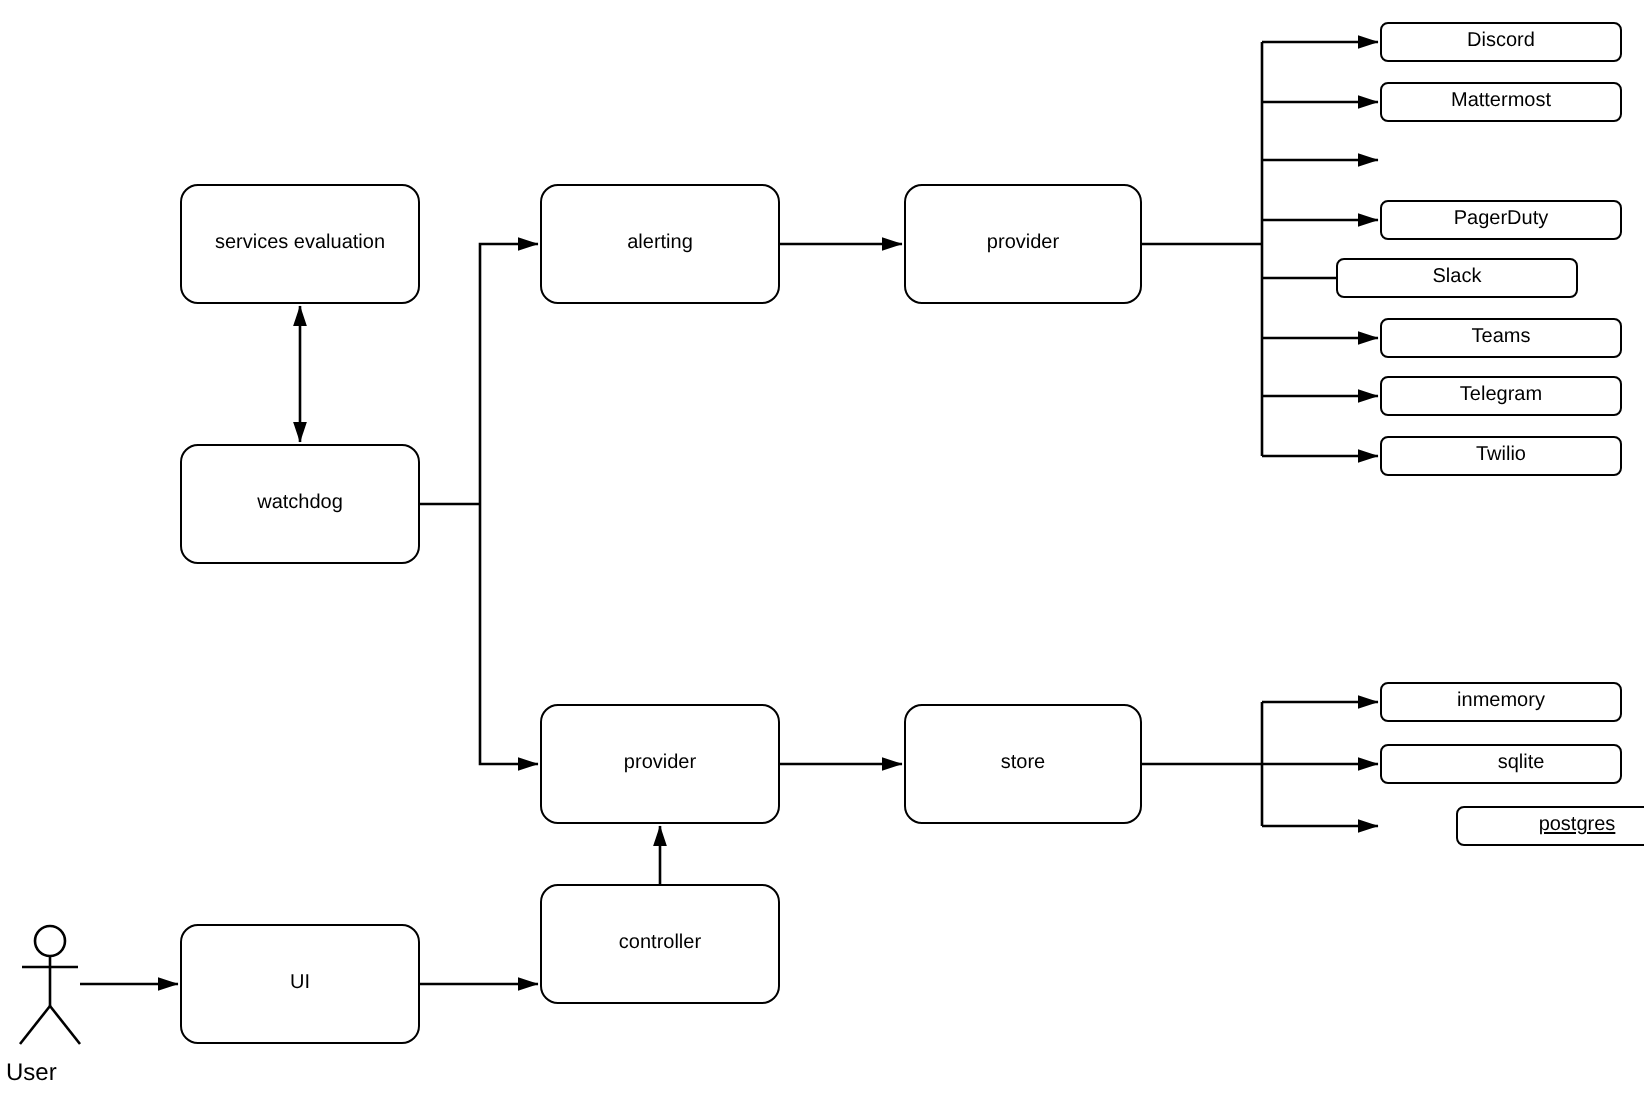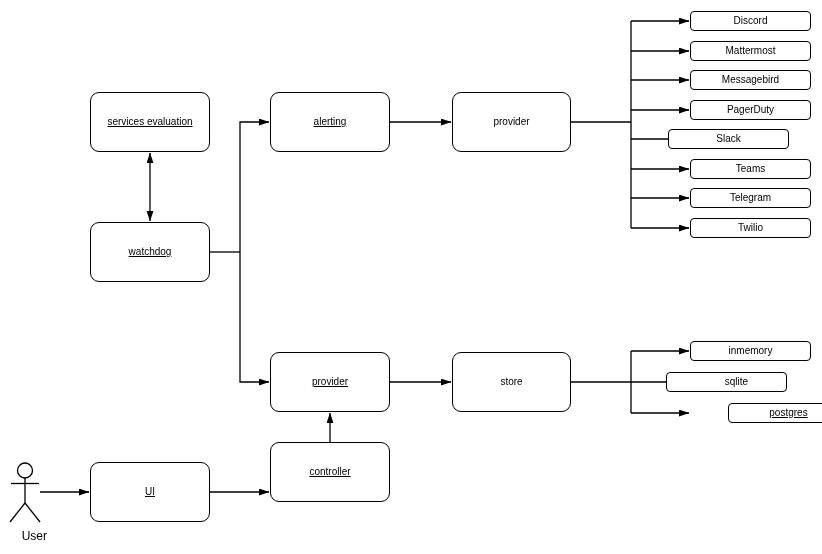--- a/index.html
+++ b/index.html
@@ -14,45 +14,45 @@
     stroke:var(--stroke,#000000);stroke-width:1.3;fill:none;
   }
   .edges .arrowhead{fill:var(--stroke,#000000);stroke:none;}
   .node{
     position:absolute;box-sizing:border-box;
     background:var(--fill,#ffffff);
     border:1.3px solid var(--stroke,#000000);
     display:flex;align-items:center;justify-content:center;
     font-size:10px;line-height:1.2;text-align:center;
   }
-  .big{width:120px;height:60px;border-radius:9px;text-decoration:underline;}
+  .big{width:120px;height:60px;border-radius:9px;}
   .mid{width:119px;height:60px;border-radius:9px;}
   .small{width:121px;height:20px;border-radius:4px;}
   .label{
-    position:absolute;font-size:12px;text-align:right;
+    position:absolute;font-size:12px;text-align:left;
   }
   
   .pos-services{left:90px;top:92px;}
   .pos-watchdog{left:90px;top:222px;}
   .pos-alerting{left:270px;top:92px;}
   .pos-provider{left:452px;top:92px;}
   .pos-storage{left:270px;top:352px;}
   .pos-store{left:452px;top:352px;}
   .pos-ui{left:90px;top:462px;text-align:center;}
   .pos-controller{left:270px;top:442px;}
   .pos-p0{left:690px;top:11px;}
   .pos-p1{left:690px;top:41px;}
   .pos-p2{left:690px;top:70px;}
   .pos-p3{left:690px;top:100px;}
   .pos-p4{left:668px;top:129px;text-align:right;}
   .pos-p5{left:690px;top:159px;text-align:center;}
   .pos-p6{left:690px;top:188px;}
   .pos-p7{left:690px;top:218px;}
   .pos-s0{left:690px;top:341px;}
-  .pos-s1{left:666px;top:372px;padding-left:20px;}
+  .pos-s1{left:690px;top:372px;padding-left:20px;}
   .pos-s2{left:728px;top:403px;text-decoration:underline;}
   .pos-user-label{left:3px;top:529px;width:44px;}
 </style>
 </head>
 <body>
 
 <div class="canvas">
 
   <svg class="edges" width="822" height="554" viewBox="0 0 822 554" xmlns="http://www.w3.org/2000/svg">
     <defs>
@@ -151,21 +151,20 @@
   <div class="node big pos-watchdog">watchdog</div>
   <div class="node mid pos-provider">provider</div>
   <div class="node big pos-alerting">alerting</div>
   <div class="node big pos-storage">provider</div>
   <div class="node mid pos-store">store</div>
   <div class="node big pos-ui">UI</div>
   <div class="node big pos-controller">controller</div>
 
   <div class="node small pos-p0">Discord</div>
   <div class="node small pos-p1">Mattermost</div>
-  <div class="node small pos-p2">Messagebird</div>
   <div class="node small pos-p3">PagerDuty</div>
   <div class="node small pos-p4">Slack</div>
   <div class="node small pos-p5">Teams</div>
   <div class="node small pos-p6">Telegram</div>
   <div class="node small pos-p7">Twilio</div>
 
   <div class="node small pos-s0">inmemory</div>
   <div class="node small pos-s1">sqlite</div>
   <div class="node small pos-s2">postgres</div>
 

